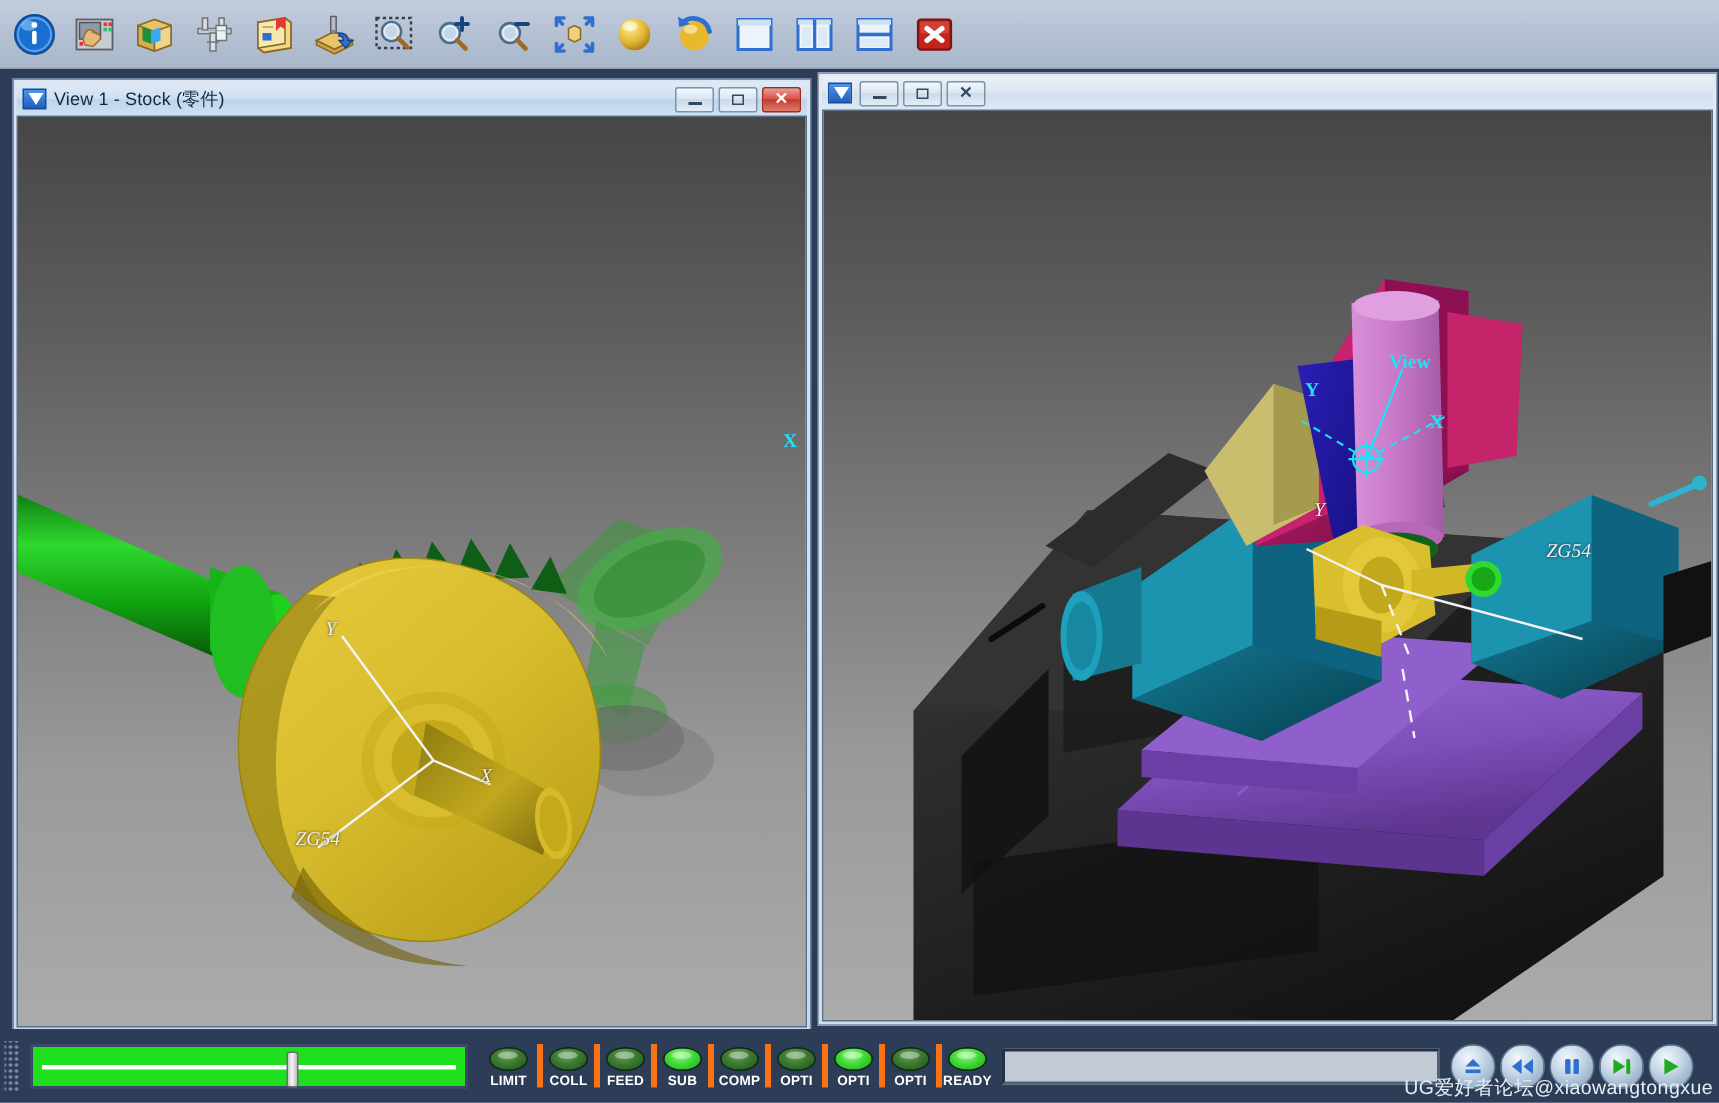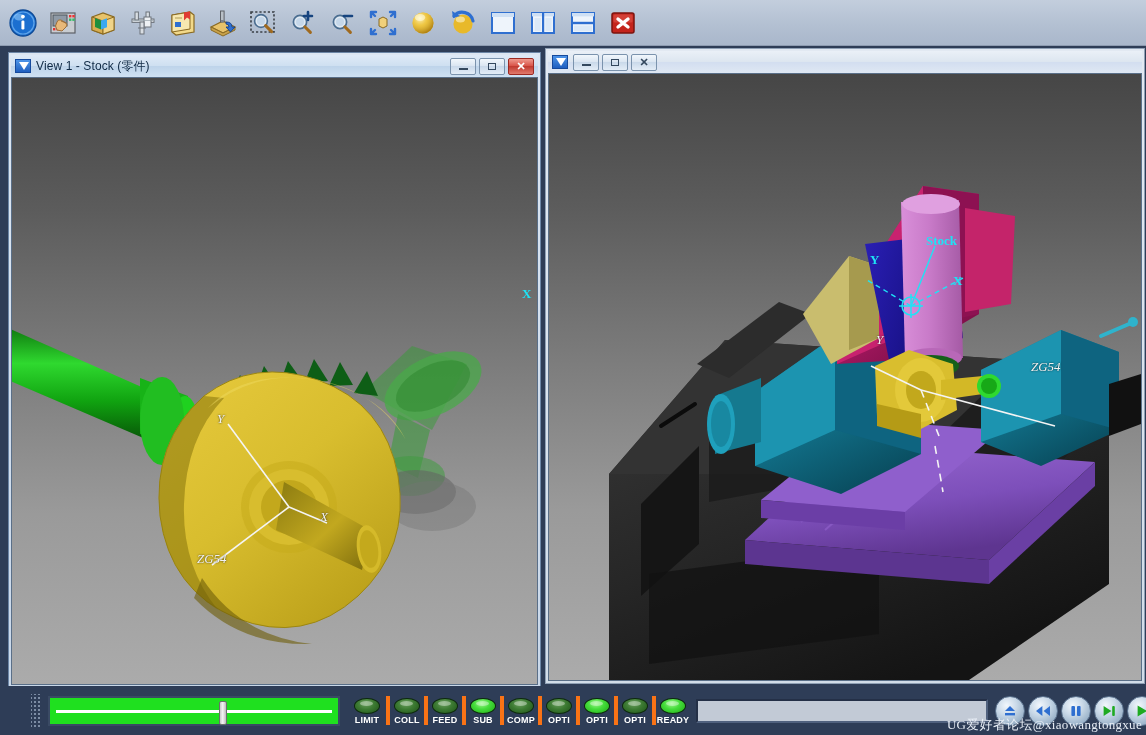--- a/index.html
+++ b/index.html
@@ -115,21 +115,21 @@
   }
   .lbl-w { color: #f2f2f2; font-size: 13px; text-shadow: 0 0 2px rgba(0,0,0,.8); }
   .lbl-c { color: #1ee3f5; font-size: 13px; font-style: normal; font-weight: bold;
     font-family: "Liberation Serif", serif; }
 
   
   .statusbar {
     position: absolute; left: 0; top: 686px;
     width: 1146px; height: 49px;
     background: #2e3d57;
-    display: flex; align-items: center; padding-left: 28px;
+    display: flex; align-items: center;
   }
   .grip {
     width: 10px; height: 34px; flex: 0 0 10px;
     margin-left: 3px;
     background-image: radial-gradient(circle, #8a9ab2 1px, transparent 1.2px);
     background-size: 4px 4px;
     background-position: 2px 2px;
     opacity: .85;
   }
   .progress-wrap {
@@ -189,21 +189,21 @@
   .pbtn {
     width: 30px; height: 30px; border-radius: 50%;
     background: radial-gradient(circle at 38% 30%, #f2f7fc 0%, #c9d9e8 38%, #9fb6cc 72%, #7f98b2 100%);
     border: 1px solid #5d7490;
     display: flex; align-items: center; justify-content: center;
     cursor: pointer;
   }
   .watermark {
     position: absolute; right: 4px; bottom: 1px;
     font-size: 13px; color: #e8eef6;
-    font-family: Liberation Serif, serif;
+    font-family: Liberation Sans, sans-serif;
     letter-spacing: .3px;
     white-space: nowrap;
     pointer-events: none;
   }
 </style>
 </head>
 <body>
 
 <div class="toolbar">
 
@@ -606,21 +606,21 @@
 
           <g stroke="#f4f4f4" stroke-width="1.6" fill="none">
             <path d="M372 316 L322 292"></path>
             <path d="M372 316 L506 352"></path>
             <path d="M372 316 L390 362" stroke-dasharray="8 6"></path>
             <path d="M386 372 L394 418" stroke-dasharray="8 6"></path>
           </g>
         </svg>
 
         
-        <span class="lbl lbl-c" style="left:377px; top:159px;">Stock</span>
+        <span class="lbl lbl-c" style="left:377px; top:159px;">View</span>
         <span class="lbl lbl-c" style="left:321px; top:178px;">Y</span>
         <span class="lbl lbl-c" style="left:404px; top:199px;">X</span>
         <span class="lbl lbl-w" style="left:327px; top:258px;">Y</span>
         <span class="lbl lbl-w" style="left:482px; top:285px;">ZG54</span>
       </div>
     </div>
   </div>
 </div>
 
 <div class="statusbar">

